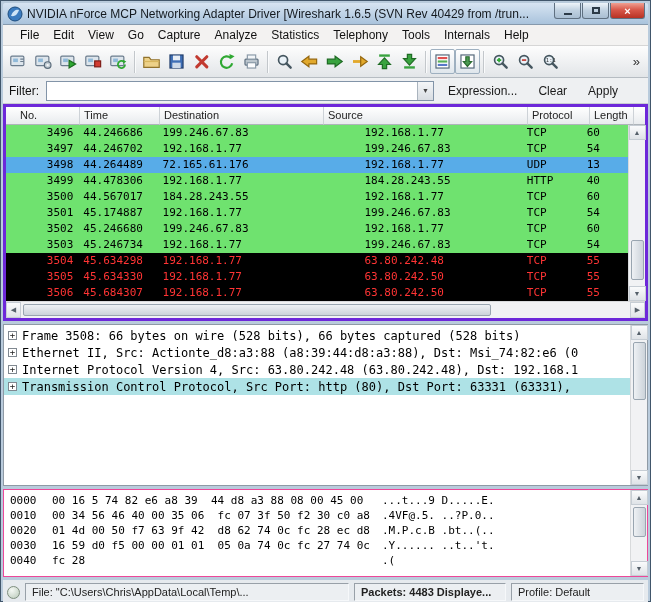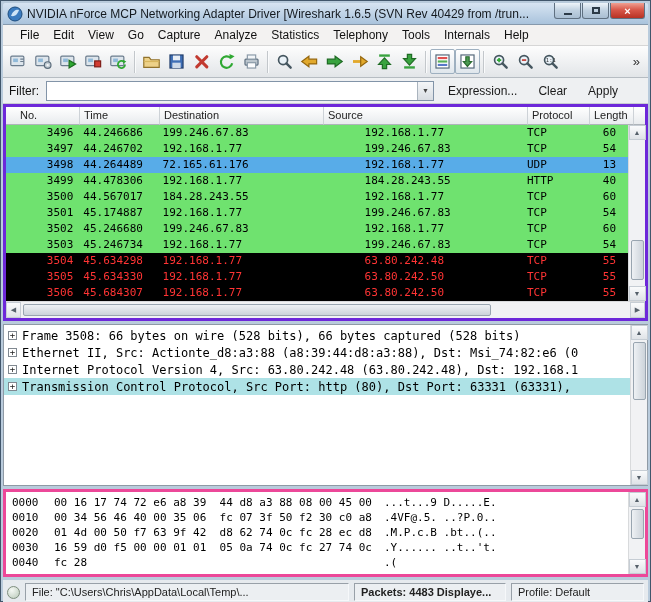--- a/index.html
+++ b/index.html
@@ -59,21 +59,21 @@
   .c-no{width:74px;} .c-time{width:80px;} .c-src{width:204px;} .c-dst{width:164px;}
   .c-proto{width:62px;} .c-len{width:44px;}
   .c-fill{flex:1; border-right:none;}
   .list-region { flex:0 0 176px; position:relative; background:#4c1d95; }
   .list-body { position:absolute; left:0; top:0; right:17px; bottom:0; overflow:hidden; }
   .prow { display:flex; height:16px; font-family:"DejaVu Sans Mono",monospace; font-size:11px;
           line-height:16px; color:#000; }
   .pcell { white-space:nowrap; overflow:hidden; }
   .pcell.c-no { text-align:right; padding-right:6px; }
   .pcell.c-time,.pcell.c-src,.pcell.c-dst,.pcell.c-proto { padding-left:4px; }
-  .pcell.c-len { text-align:right; padding-right:12px; }
+  .pcell.c-len { text-align:right; padding-right:28px; }
   .r-green { background:var(--row-green,#6fe26f); }
   .r-sel   { background:var(--row-selected,#58ace8);align-items:flex-end; }
   .r-bad   { background:var(--row-black-bg,#000); color:var(--row-black-fg,#ff3434); }
 
   
   .vscroll { position:absolute; top:0; right:0; bottom:0; width:17px; background:#f1f2f4;
              border-left:1px solid #d8dadc; display:flex; flex-direction:column; align-items:center; }
   .sarrow { width:17px; height:15px; flex:0 0 15px; font-size:7px; color:#55606a; display:flex;
             align-items:center; justify-content:center;
             background:linear-gradient(#fafbfc,#dfe3e7); border:1px solid #c6cdd4; }
@@ -96,21 +96,21 @@
   .details-rows { position:absolute; left:0; top:0; right:17px; bottom:0; padding-top:2px; overflow:hidden; }
   .drow { height:17px; font-family:"DejaVu Sans Mono",monospace; font-size:12px;
           white-space:nowrap; overflow:hidden; display:flex; align-items:center; color:#000; }
   .dsel { background:var(--detail-selected,#aee2e6); }
   .expander { width:9px; height:9px; flex:0 0 9px; border:1px solid #808890; background:#fff;
               color:#222; font-size:9px; line-height:7px; text-align:center; margin:0 5px 0 4px; }
   .dtext { white-space:pre; }
 
   
   .hex-pane { flex:0 0 88px; margin-top:3px; position:relative; background:#fff;
-              border:3px solid #ec4899; }
+              border:1px solid #ec4899; }
   .hex-rows { position:absolute; left:0; top:0; right:17px; bottom:0; padding:3px 0 0 6px;
               font-family:"DejaVu Sans Mono",monospace; font-size:11px; color:#000; overflow:hidden; }
   .hxrow { height:15px; line-height:15px; white-space:pre; display:flex; }
   .hxo { width:42px; flex:0 0 42px; }
   .hxh { width:330px; flex:0 0 330px; }
 
   
   .statusbar { flex:0 0 24px; margin-top:3px; display:flex; align-items:center;
                background:#e6eaee; padding:0 4px; gap:5px; }
   .expert-icon { width:13px; height:13px; flex:0 0 13px; border-radius:50%;
@@ -454,21 +454,21 @@
       </div>
     <div class="vscroll">
       <div class="sarrow">▲</div>
       <div class="sthumb det-thumb"></div>
       <div class="sarrow bottom">▼</div>
     </div>
   </div>
 
   <div class="hex-pane">
     <div class="hex-rows" id="hex-rows">
-        <div class="hxrow"><span class="hxo">0000</span><span class="hxh">00 16 17 74 72 e6 a8 39  44 d8 a3 88 08 00 45 00</span><span class="hxa">...t...9 D.....E.</span></div>
+        <div class="hxrow"><span class="hxo">0000</span><span class="hxh">00 16 5 74 82 e6 a8 39  44 d8 a3 88 08 00 45 00</span><span class="hxa">...t...9 D.....E.</span></div>
         <div class="hxrow"><span class="hxo">0010</span><span class="hxh">00 34 56 46 40 00 35 06  fc 07 3f 50 f2 30 c0 a8</span><span class="hxa">.4VF@.5. ..?P.0..</span></div>
         <div class="hxrow"><span class="hxo">0020</span><span class="hxh">01 4d 00 50 f7 63 9f 42  d8 62 74 0c fc 28 ec d8</span><span class="hxa">.M.P.c.B .bt..(..</span></div>
         <div class="hxrow"><span class="hxo">0030</span><span class="hxh">16 59 d0 f5 00 00 01 01  05 0a 74 0c fc 27 74 0c</span><span class="hxa">.Y...... ..t..'t.</span></div>
         <div class="hxrow"><span class="hxo">0040</span><span class="hxh">fc 28</span><span class="hxa">.(</span></div>
       </div>
     <div class="vscroll">
       <div class="sarrow">▲</div>
       <div class="sthumb hex-thumb"></div>
       <div class="sarrow bottom">▼</div>
     </div>

